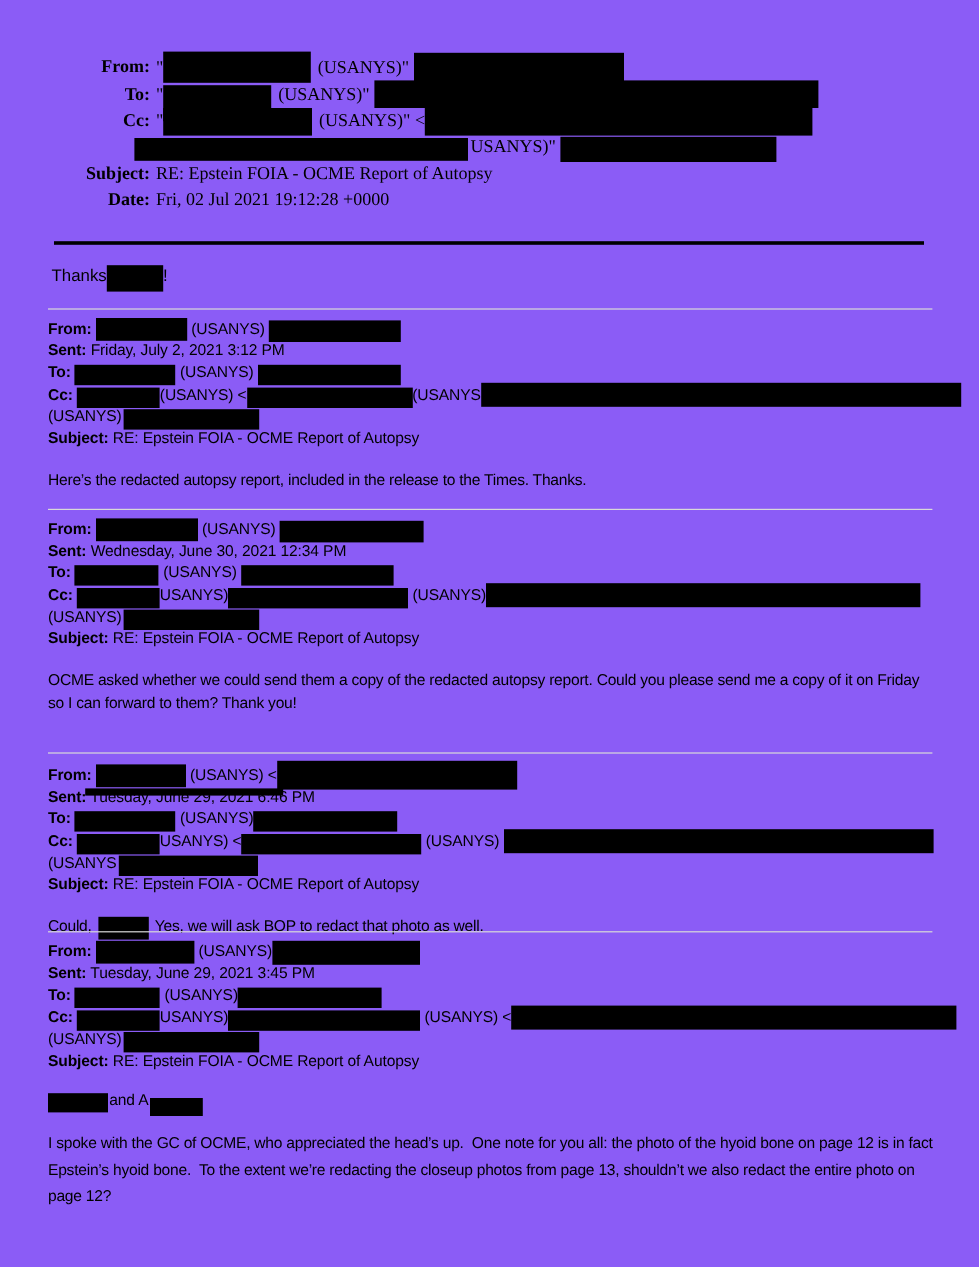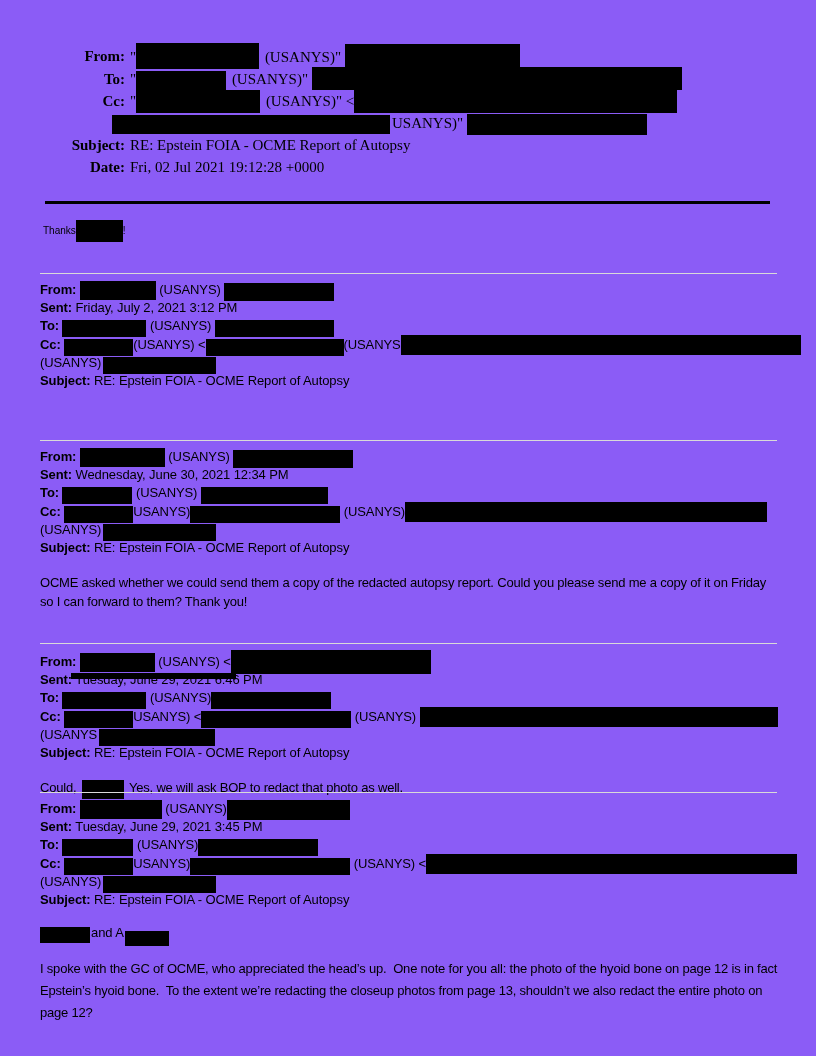--- a/index.html
+++ b/index.html
@@ -15,23 +15,23 @@
   }
   .trow{display:flex;line-height:22px;}
   .trow .lbl{flex:0 0 85px;width:85px;text-align:right;font-weight:bold;}
   .trow .val{margin-left:5px;position:relative;white-space:nowrap;}
   
   .redact{
     display:inline-block;background:#000;
     vertical-align:text-bottom;margin-bottom:-3px;
   }
   #hr-thick{position:absolute;left:45px;top:201px;width:725px;height:3px;background:#000;}
-  #thanks{position:absolute;left:43px;top:220px;font-size:10px;line-height:19px;}
+  #thanks{position:absolute;left:43px;top:220px;font-size:14px;line-height:19px;}
   
-  .email{position:absolute;left:40px;width:737px;font-size:13px;letter-spacing:-0.1px;margin-top:16px;}
+  .email{position:absolute;left:40px;width:737px;font-size:13px;letter-spacing:-0.1px;}
   .email .sep{border-top:1px solid #d9d9d9;height:0;margin-bottom:7px;}
   .hline{line-height:18px;position:relative;white-space:nowrap;}
   .hline .lbl{font-weight:bold;}
   .email p{margin:0;}
   .email .para{margin-top:16px;line-height:19px;white-space:pre-wrap;letter-spacing:-0.2px;}
   .email .greeting{margin-top:14px;line-height:20px;}
   .email .para-wide{margin-top:15px;line-height:22px;width:742px;white-space:pre-wrap;letter-spacing:-0.2px;}
   .email[data-email="0"]{top:257px;}
   .email[data-email="1"]{top:424px;}
   .email[data-email="2"]{top:627px;}
@@ -73,20 +73,23 @@
   <div class="email" data-email="0">
     <div class="sep"></div>
     <div class="hdr">
         <div class="hline"><span class="lbl">From:</span> <span class="redact" style="width: 76px; height: 19px; position: relative; top: 2px; margin: -3px 0px -1px;"></span><span> (USANYS) </span><span class="redact" style="width: 110px; height: 18px; position: relative; top: 2px; margin: -2px 0px;"></span></div>
         <div class="hline"><span class="lbl">Sent:</span> <span>Friday, July 2, 2021 3:12 PM</span></div>
         <div class="hline"><span class="lbl">To:</span> <span class="redact" style="width: 84px; height: 17px; position: relative; top: 1px;"></span><span> (USANYS) </span><span class="redact" style="width: 119px; height: 17px; position: relative; top: 1px;"></span></div>
         <div class="hline"><span class="lbl">Cc:</span> <span class="redact" style="width: 69px; height: 17px; position: relative; top: 1px;"></span><span>(USANYS) &lt;</span><span class="redact" style="width: 138px; height: 17px; position: relative; top: 1px;"></span><span>(USANYS</span><span class="redact" style="width: 400px; height: 20px; position: relative; top: 3px; margin: -3px 0px 0px;"></span></div>
         <div class="hline"><span>(USANYS)</span><span class="redact" style="width: 113px; height: 17px; position: relative; top: 1px; margin: 0px 0px -3px 2px;"></span></div>
         <div class="hline"><span class="lbl">Subject:</span> <span>RE: Epstein FOIA - OCME Report of Autopsy</span></div>
       </div>
+    <div class="bodies">
+        <p class="para"><span>Here’s the redacted autopsy report, included in the release to the Times. Thanks.</span></p>
+      </div>
   </div>
   <div class="email" data-email="1">
     <div class="sep"></div>
     <div class="hdr">
         <div class="hline"><span class="lbl">From:</span> <span class="redact" style="width: 85px; height: 19px; position: relative; top: 2px; margin: -3px 0px -1px;"></span><span> (USANYS) </span><span class="redact" style="width: 120px; height: 18px; position: relative; top: 2px; margin: -2px 0px;"></span></div>
         <div class="hline"><span class="lbl">Sent:</span> <span>Wednesday, June 30, 2021 12:34 PM</span></div>
         <div class="hline"><span class="lbl">To:</span> <span class="redact" style="width: 70px; height: 17px; position: relative; top: 1px;"></span><span> (USANYS) </span><span class="redact" style="width: 127px; height: 17px; position: relative; top: 1px;"></span></div>
         <div class="hline"><span class="lbl">Cc:</span> <span class="redact" style="width: 69px; height: 17px; position: relative; top: 1px;"></span><span>USANYS)</span><span class="redact" style="width: 150px; height: 17px; position: relative; top: 1px;"></span><span> (USANYS)</span><span class="redact" style="width: 362px; height: 20px; position: relative; top: 3px; margin: -3px 0px 0px;"></span></div>
         <div class="hline"><span>(USANYS)</span><span class="redact" style="width: 113px; height: 17px; position: relative; top: 1px; margin: 0px 0px -3px 2px;"></span></div>
         <div class="hline"><span class="lbl">Subject:</span> <span>RE: Epstein FOIA - OCME Report of Autopsy</span></div>

